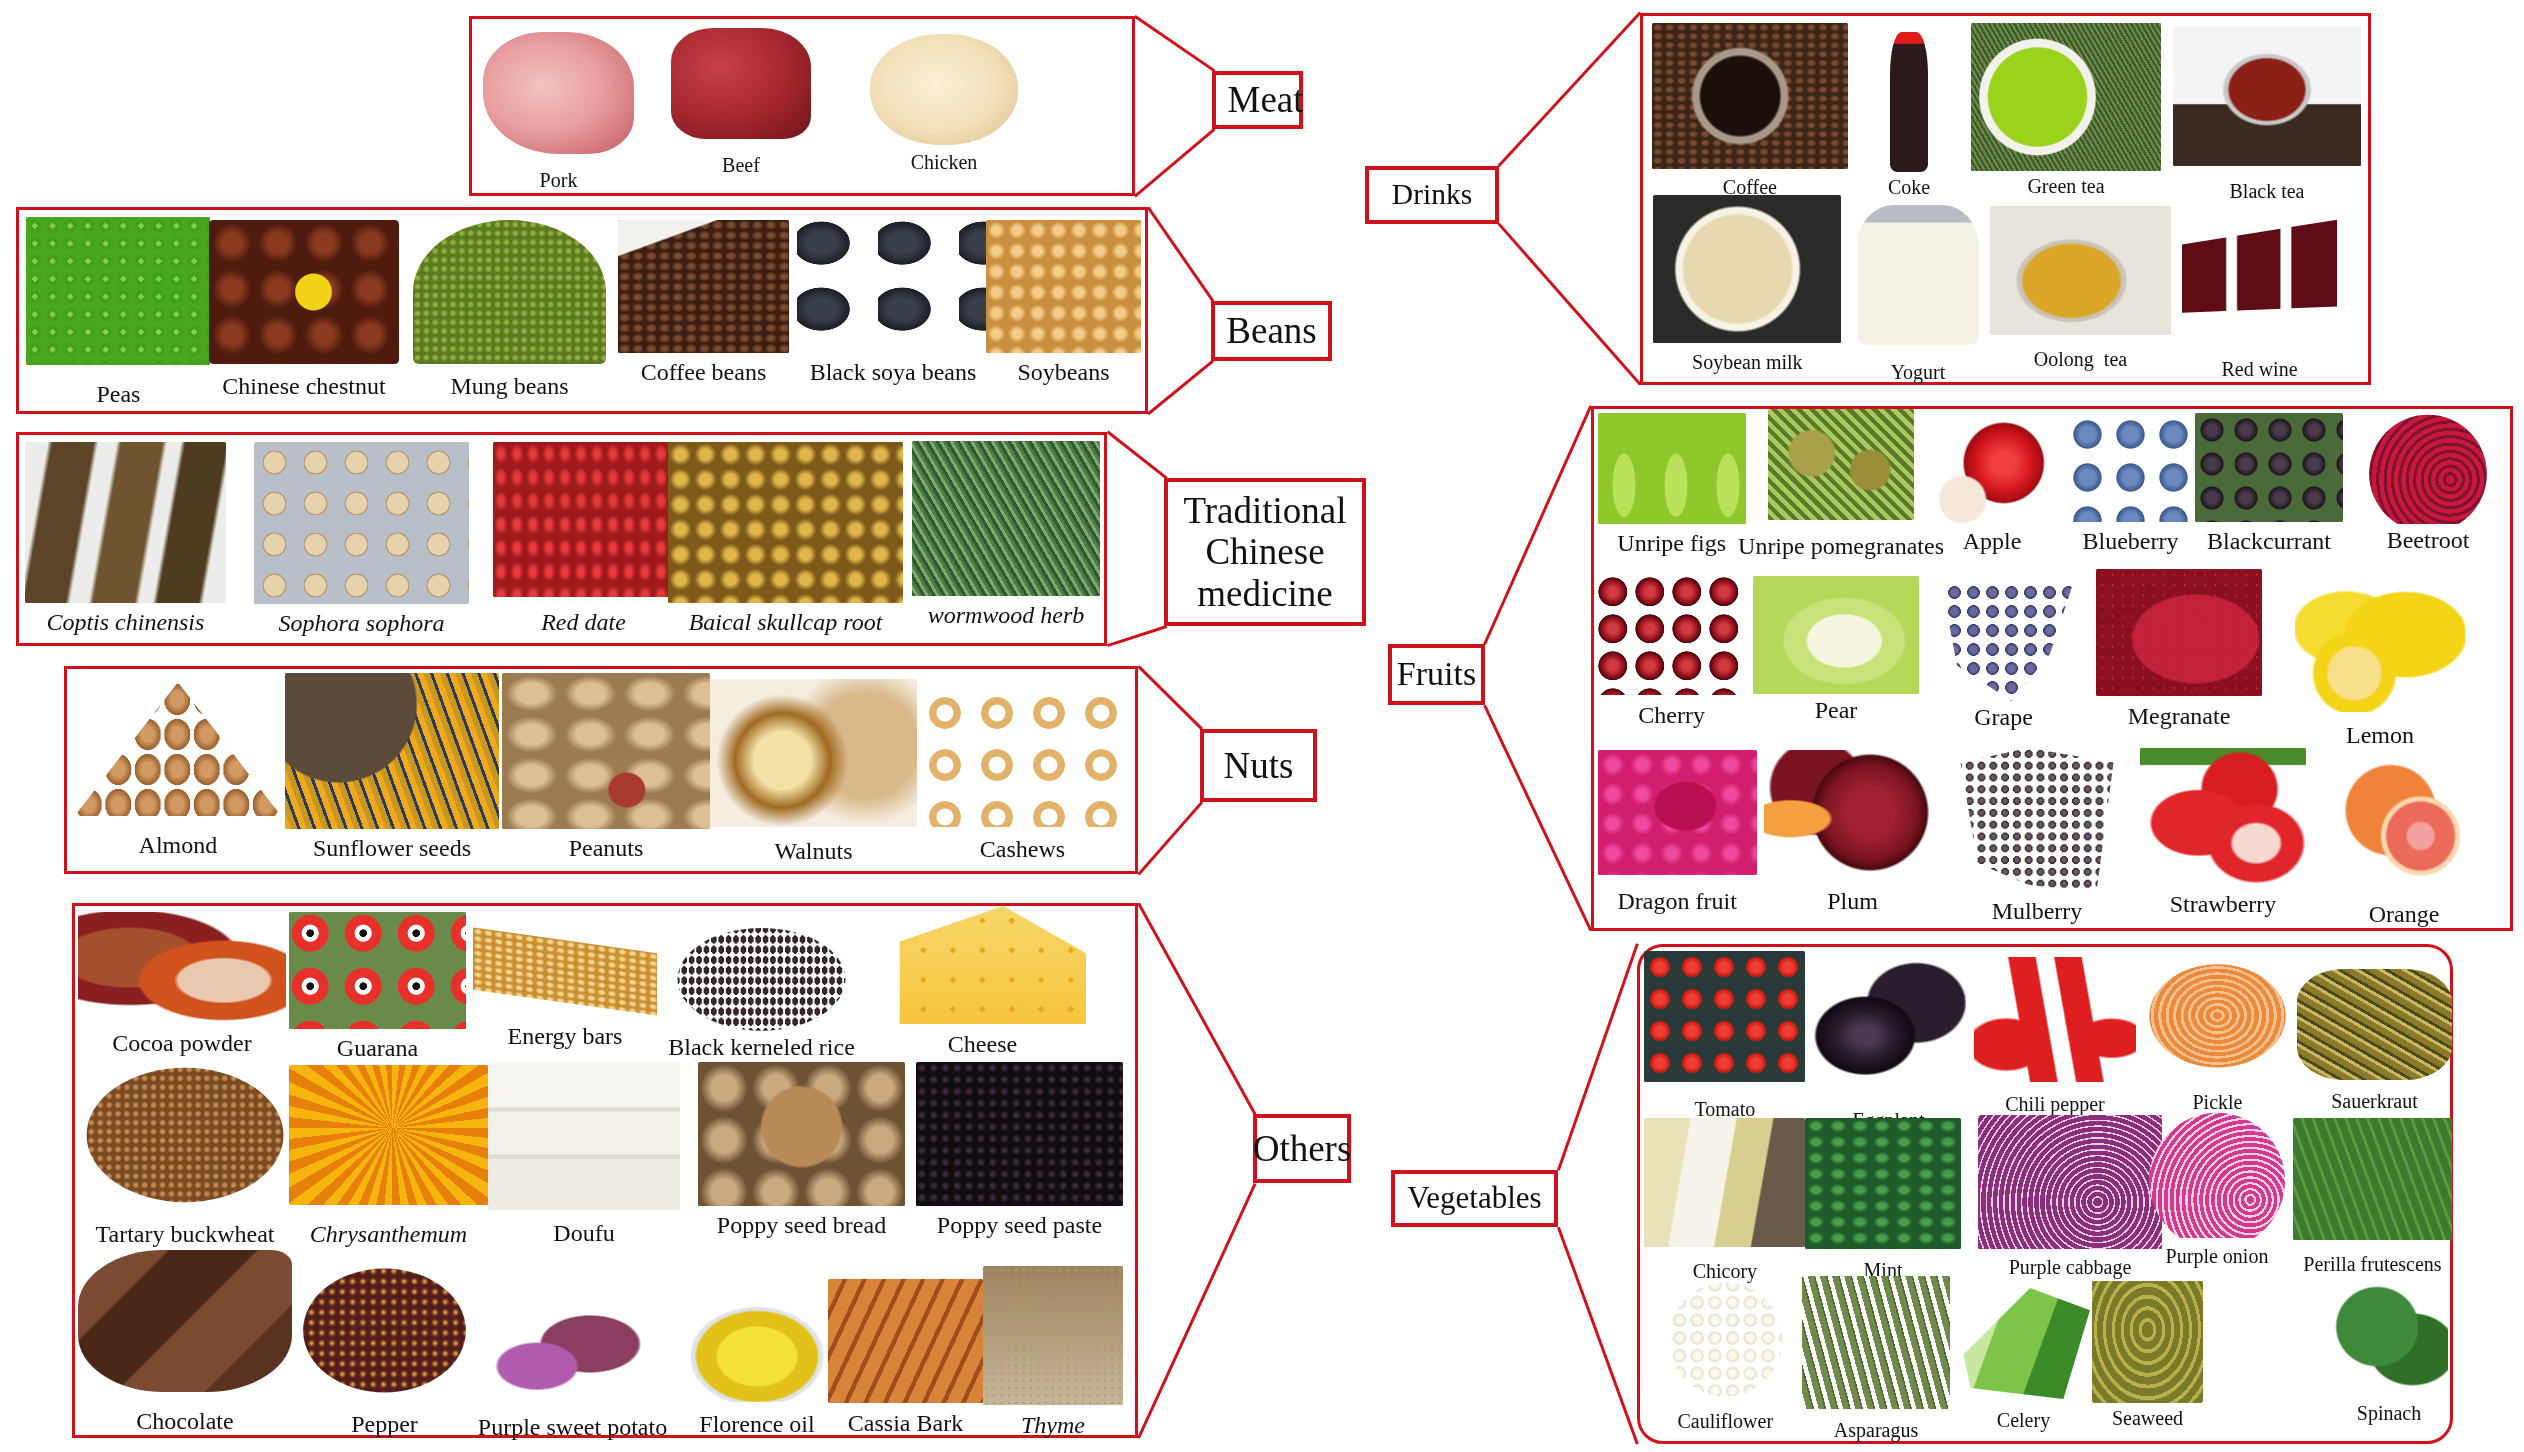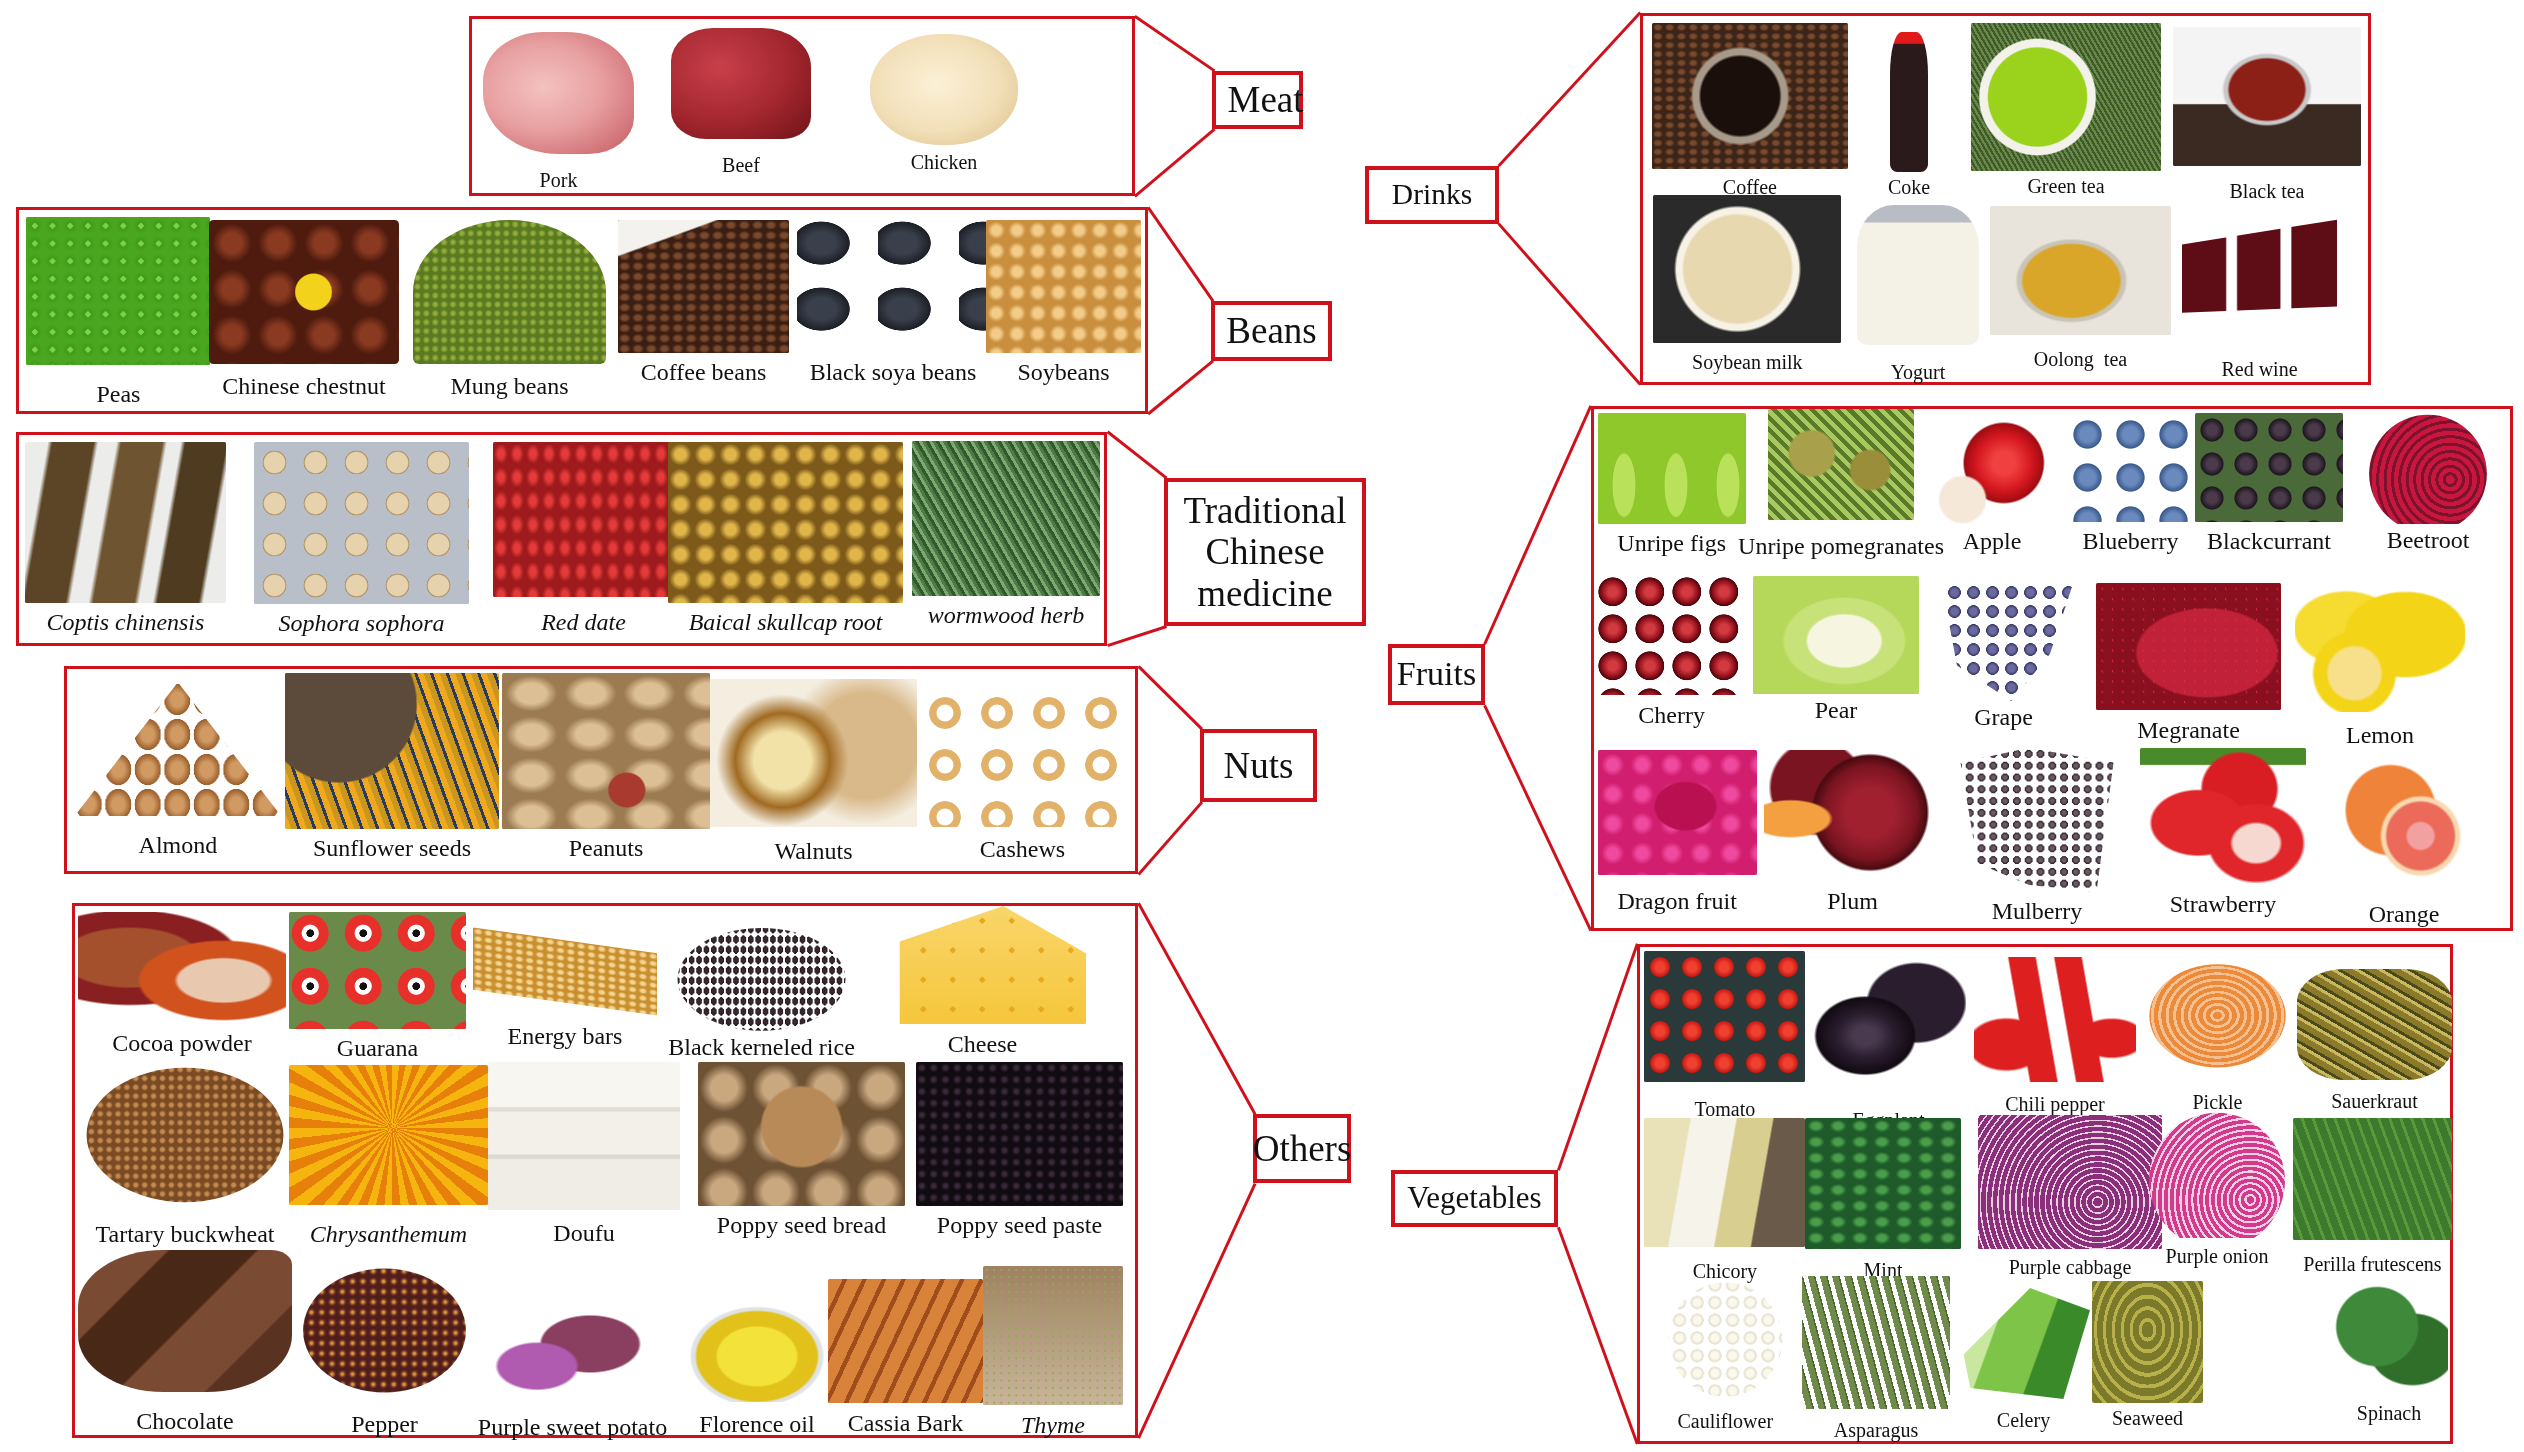--- a/index.html
+++ b/index.html
@@ -389,21 +389,21 @@
         <div class="swatch" style="background:radial-gradient(ellipse at 55% 55%,#f6f6e0 0 28%,#c8e27a 30% 46%,transparent 48%),#b6d85a;"></div>
       </div>
     <div class="cap" style="margin-top:3px;">Pear</div>
   </div>
   <div class="item" style="left:332px;top:174px;width:155px;">
     <div class="thumb" style="height:118px;">
         <div class="swatch" style="background:radial-gradient(circle,#6a6aa0 25%,#3a3a66 46%,#fff 49%) 0 0/19px 19px;clip-path:polygon(10% 0,95% 0,80% 60%,55% 100%,20% 70%);"></div>
       </div>
     <div class="cap" style="margin-top:3px;">Grape</div>
   </div>
-  <div class="item" style="left:502px;top:174px;width:185px;">
+  <div class="item" style="left:502px;top:160px;width:166px;">
     <div class="thumb" style="height:127px;">
         <div class="swatch" style="background:radial-gradient(circle at 70% 55%,transparent 0 10%,#e23040 12% 14%,transparent 16%) 0 0/10.3px 10.3px,radial-gradient(ellipse at 60% 55%,#c2213a 0 44%,#8a1020 46%);"></div>
       </div>
     <div class="cap" style="margin-top:7.4px;">Megranate</div>
   </div>
   <div class="item" style="left:701px;top:174px;width:170px;">
     <div class="thumb" style="height:129px;">
         <div class="swatch" style="background:radial-gradient(circle at 35% 70%,#f8e08a 0 18%,#f3d417 20% 28%,transparent 30%),radial-gradient(ellipse at 65% 40%,#f3d417 0 38%,transparent 40%),radial-gradient(ellipse at 30% 35%,#f6dc30 0 30%,transparent 32%);"></div>
       </div>
     <div class="cap" style="margin-top:10.3px;">Lemon</div>
@@ -435,21 +435,21 @@
   </div>
   <div class="item" style="left:727px;top:347px;width:166px;">
     <div class="thumb" style="height:129px;">
         <div class="swatch" style="background:radial-gradient(circle at 60% 62%,#f2a0a0 0 10%,#ec6a5a 12% 26%,#f8d8b0 28% 30%,transparent 32%),radial-gradient(circle at 42% 42%,#f0833a 0 36%,transparent 38%);"></div>
       </div>
     <div class="cap" style="margin-top:16px;">Orange</div>
   </div>
 </div>
 
 <div class="cat-label" style="left:1391px;top:1170px;width:167px;height:57px;font-size:31px;">Vegetables</div>
-<div class="panel" style="left:1637px;top:944px;width:816px;height:500px;">
+<div class="panel" style="left:1637px;top:944px;width:816px;height:500px;border-radius:26px;">
 
   <div class="item" style="left:4.4px;top:4.4px;width:161px;">
     <div class="thumb" style="height:131px;">
         <div class="swatch" style="background:radial-gradient(circle,#f04030 20%,#c81a12 42%,#2a3a3a 46%) 0 0/32px 32px;"></div>
       </div>
     <div class="cap small" style="margin-top:16px;">Tomato</div>
   </div>
   <div class="item" style="left:171px;top:10.3px;width:155px;">
     <div class="thumb" style="height:131px;">
         <div class="swatch" style="background:radial-gradient(ellipse at 35% 60%,#4a3a50 0 8%,#2a1d2e 20%,#120a14 34%,transparent 36%),radial-gradient(ellipse at 68% 35%,#2a1d2e 0 32%,transparent 34%);"></div>

